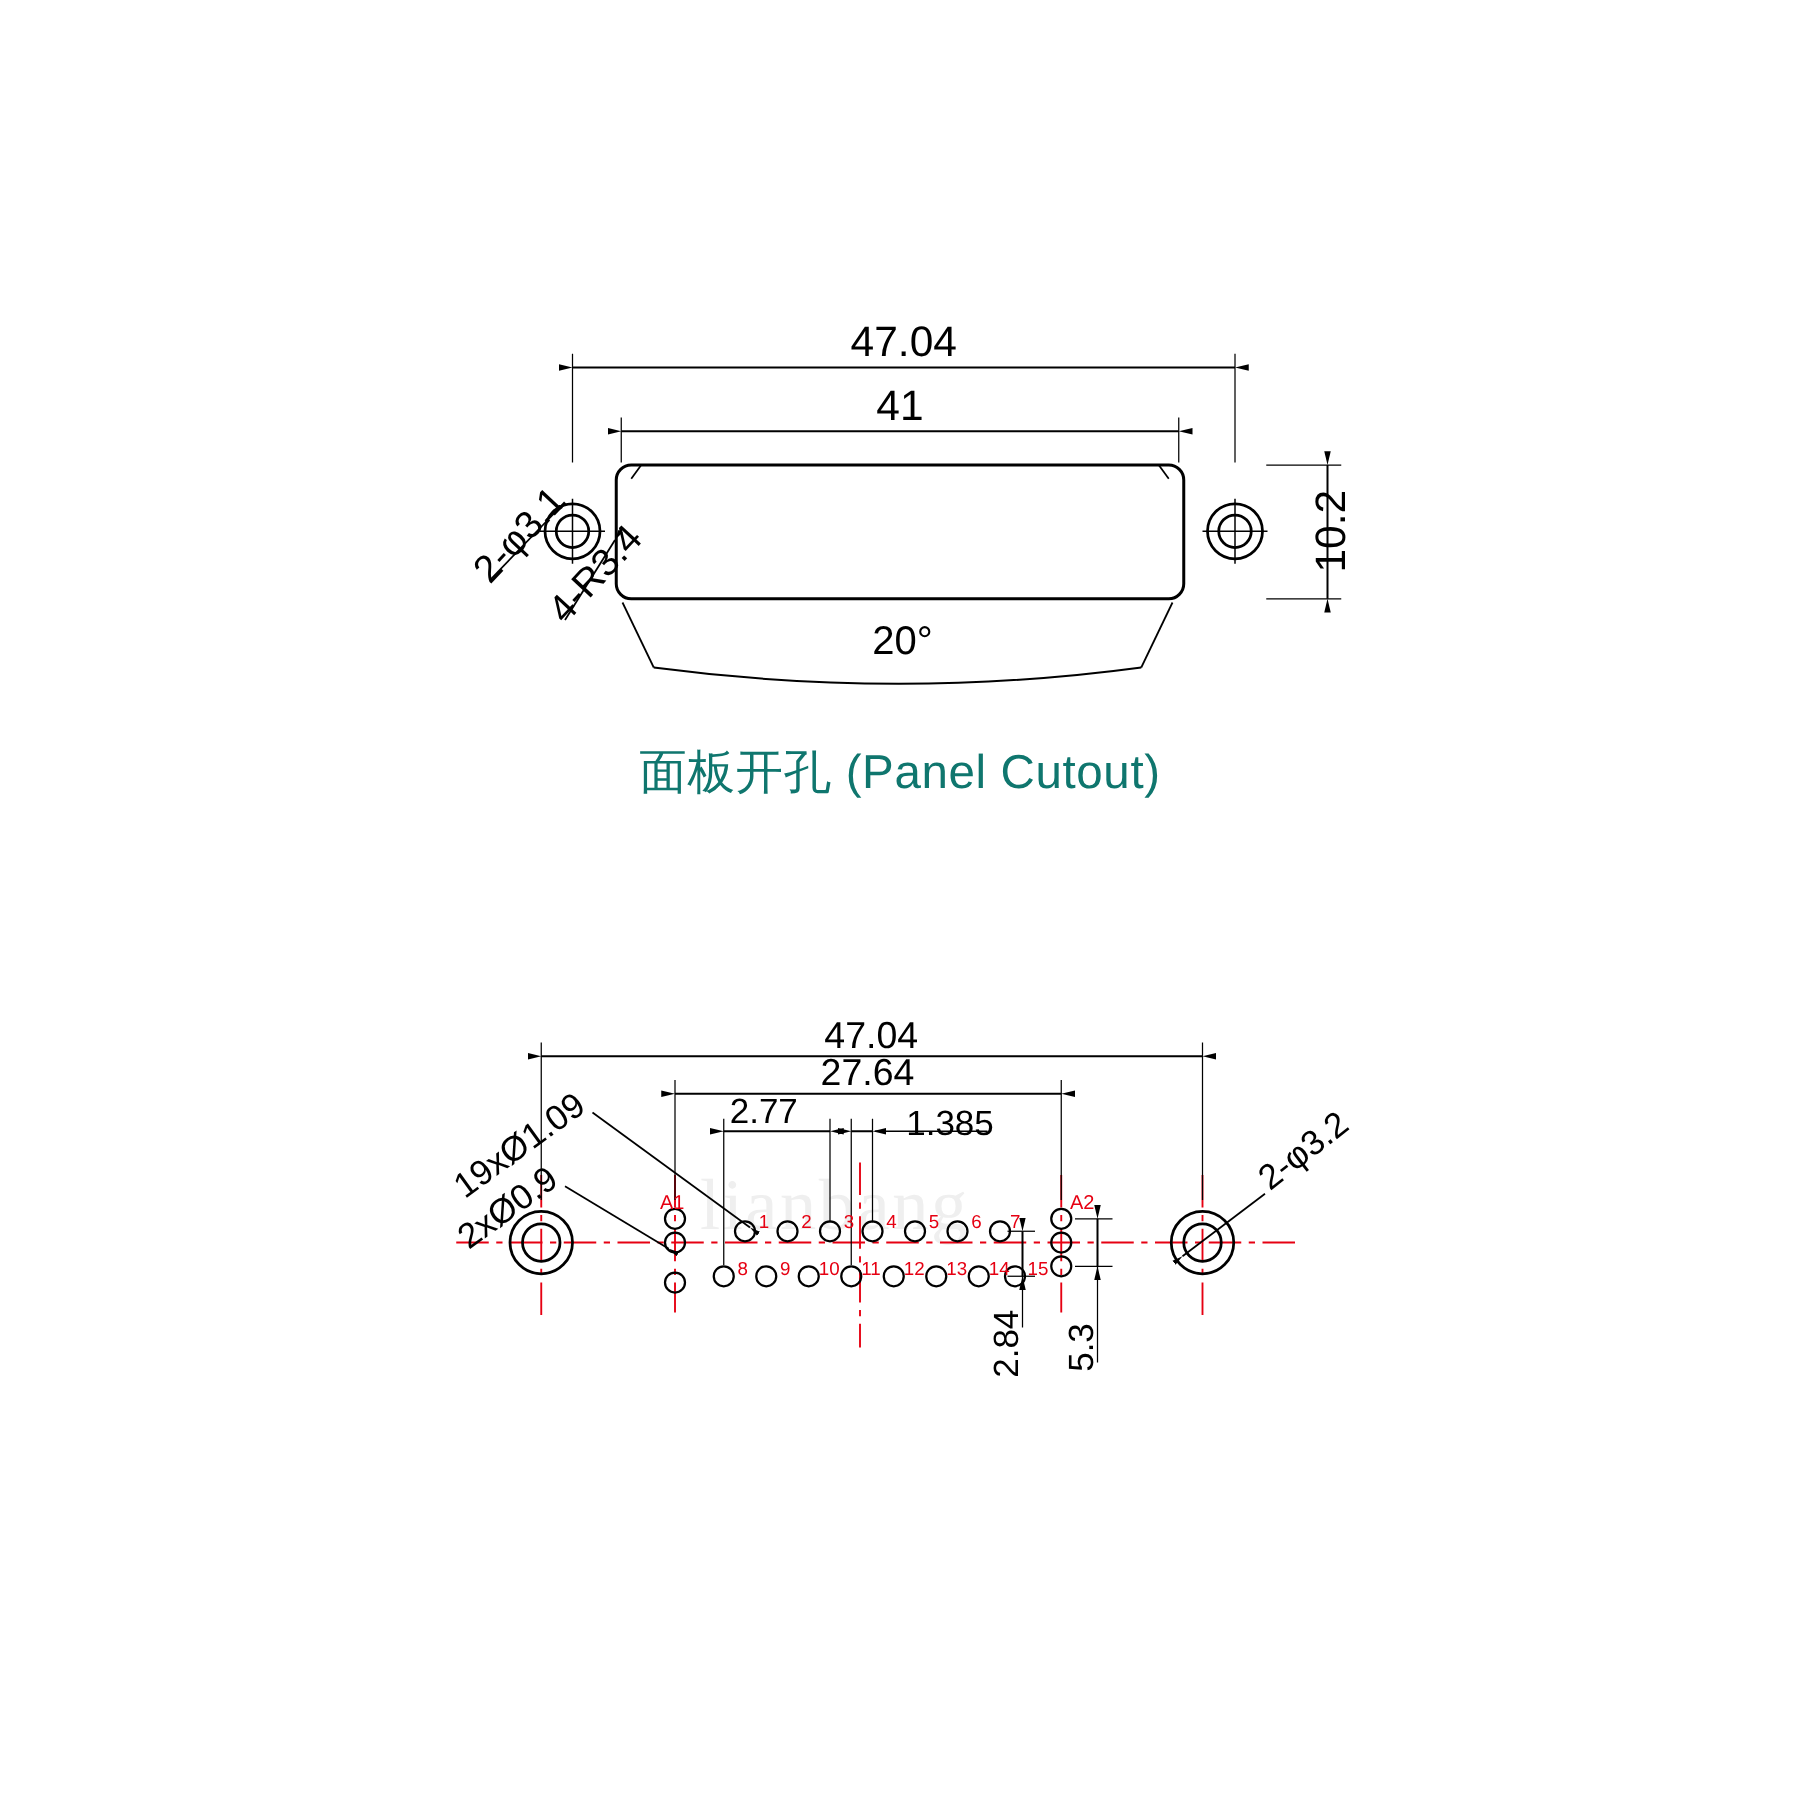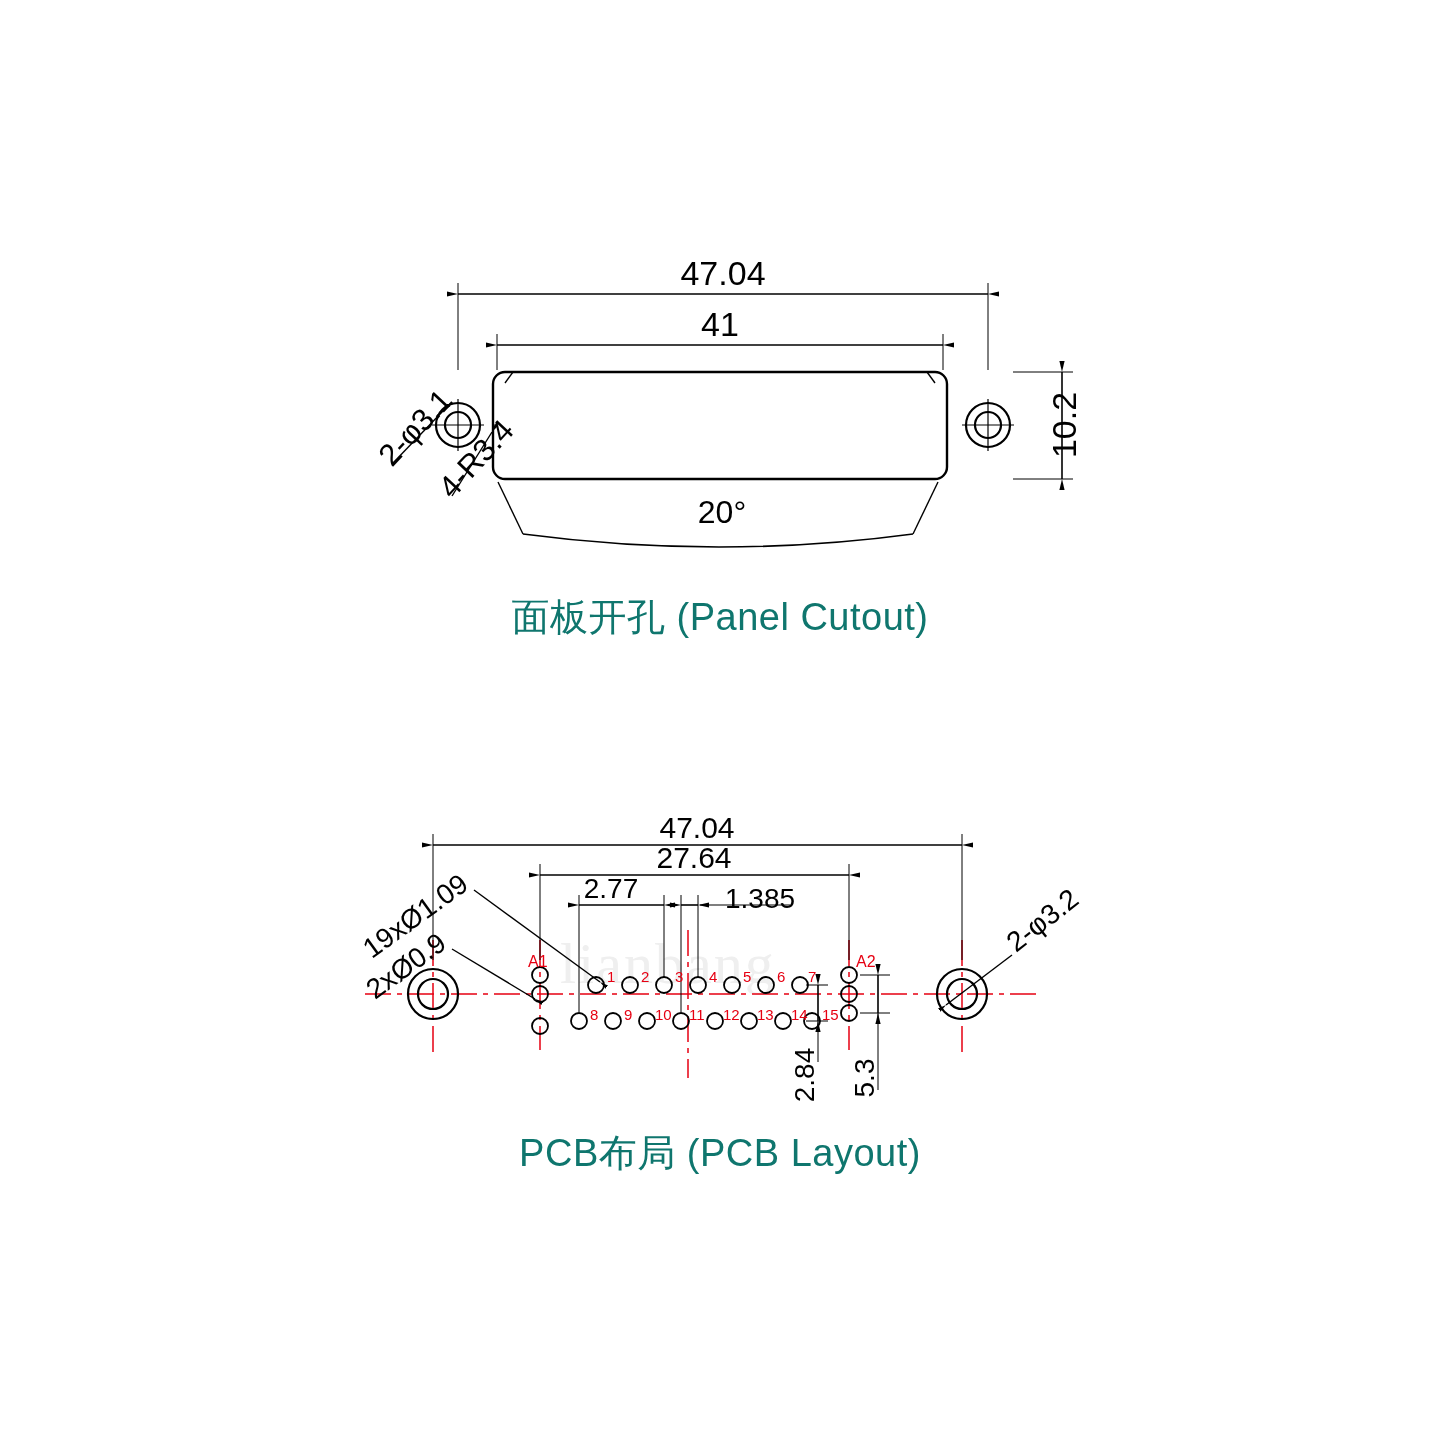--- a/index.html
+++ b/index.html
@@ -245,15 +245,14 @@
         <text x="814" y="1075" font-size="28" text-anchor="middle" transform="rotate(-90 814 1075)">2.84</text>
         <text x="874" y="1078" font-size="28" text-anchor="middle" transform="rotate(-90 874 1078)">5.3</text>
         <text x="470" y="888" font-size="28" text-anchor="end" transform="rotate(-36 470 888)">19xØ1.09</text>
         <text x="448" y="947" font-size="28" text-anchor="end" transform="rotate(-36 448 947)">2xØ0.9</text>
         <text x="1016" y="953" font-size="28" text-anchor="start" transform="rotate(-38 1016 953)">2-φ3.2</text>
       </g>
     </g>
   </svg>
 
   <div class="caption" id="caption-panel">面板开孔 (Panel Cutout)</div>
-  <div class="caption" id="caption-pcb">PCB布局 (PCB Layout)</div>
 
 </div>
 
 </body></html>

